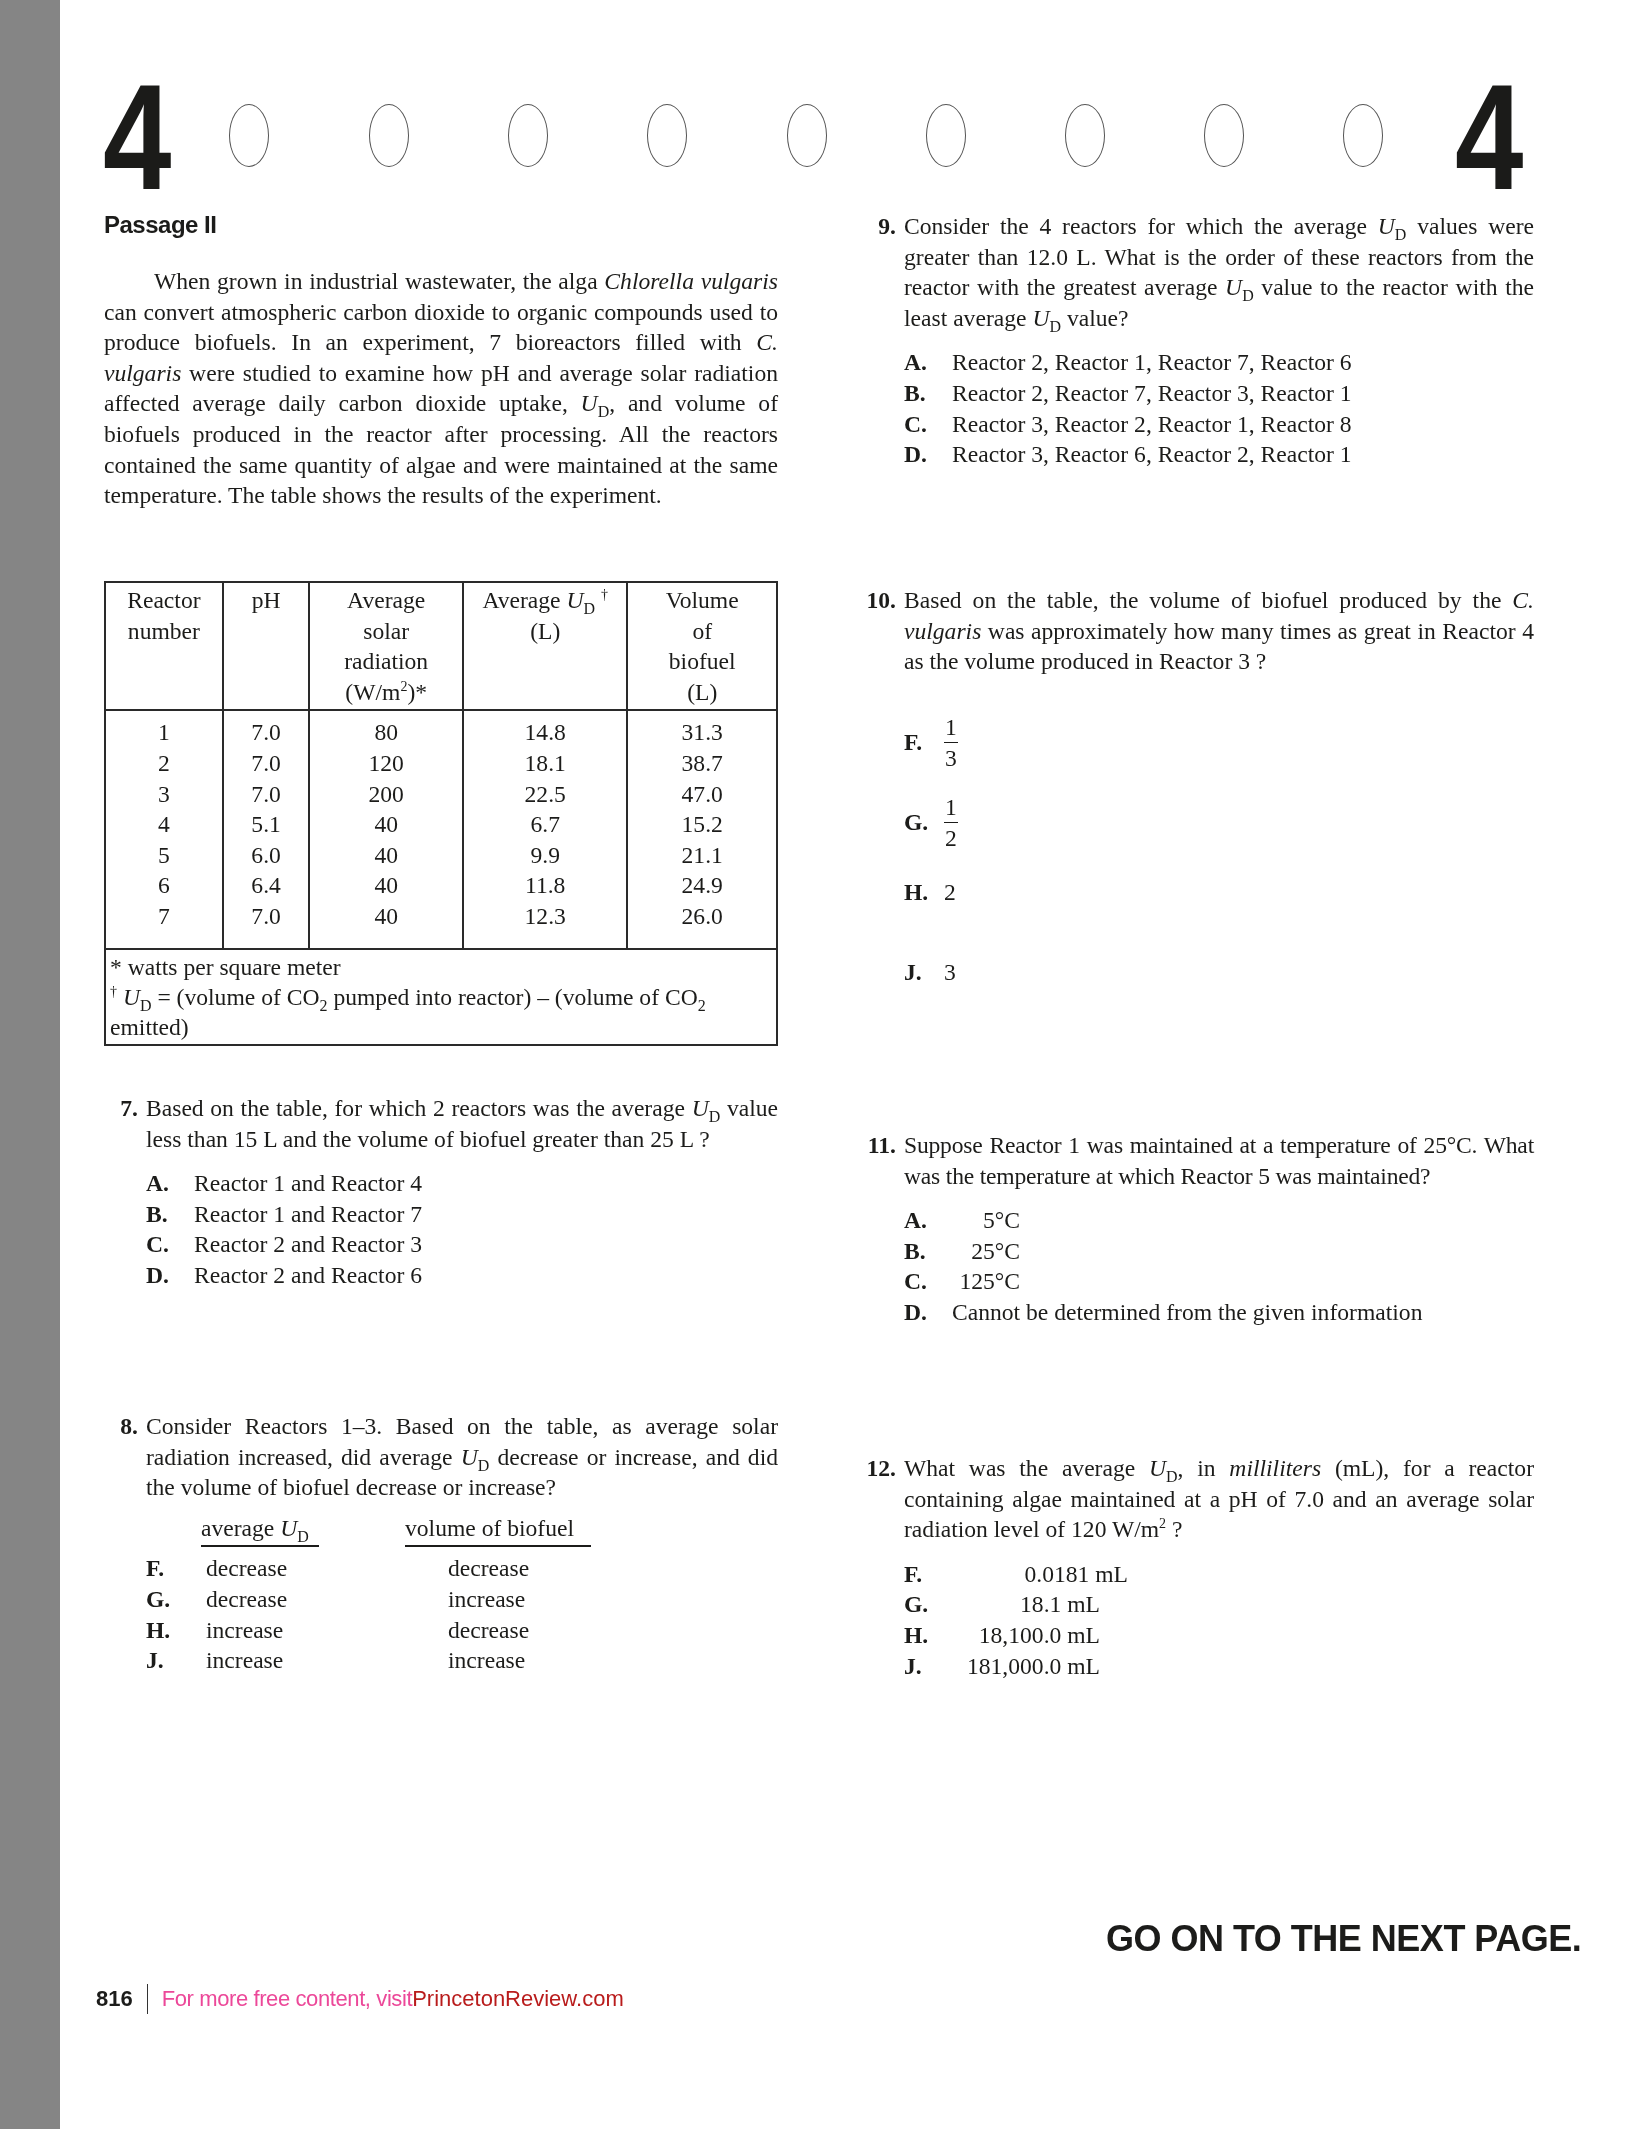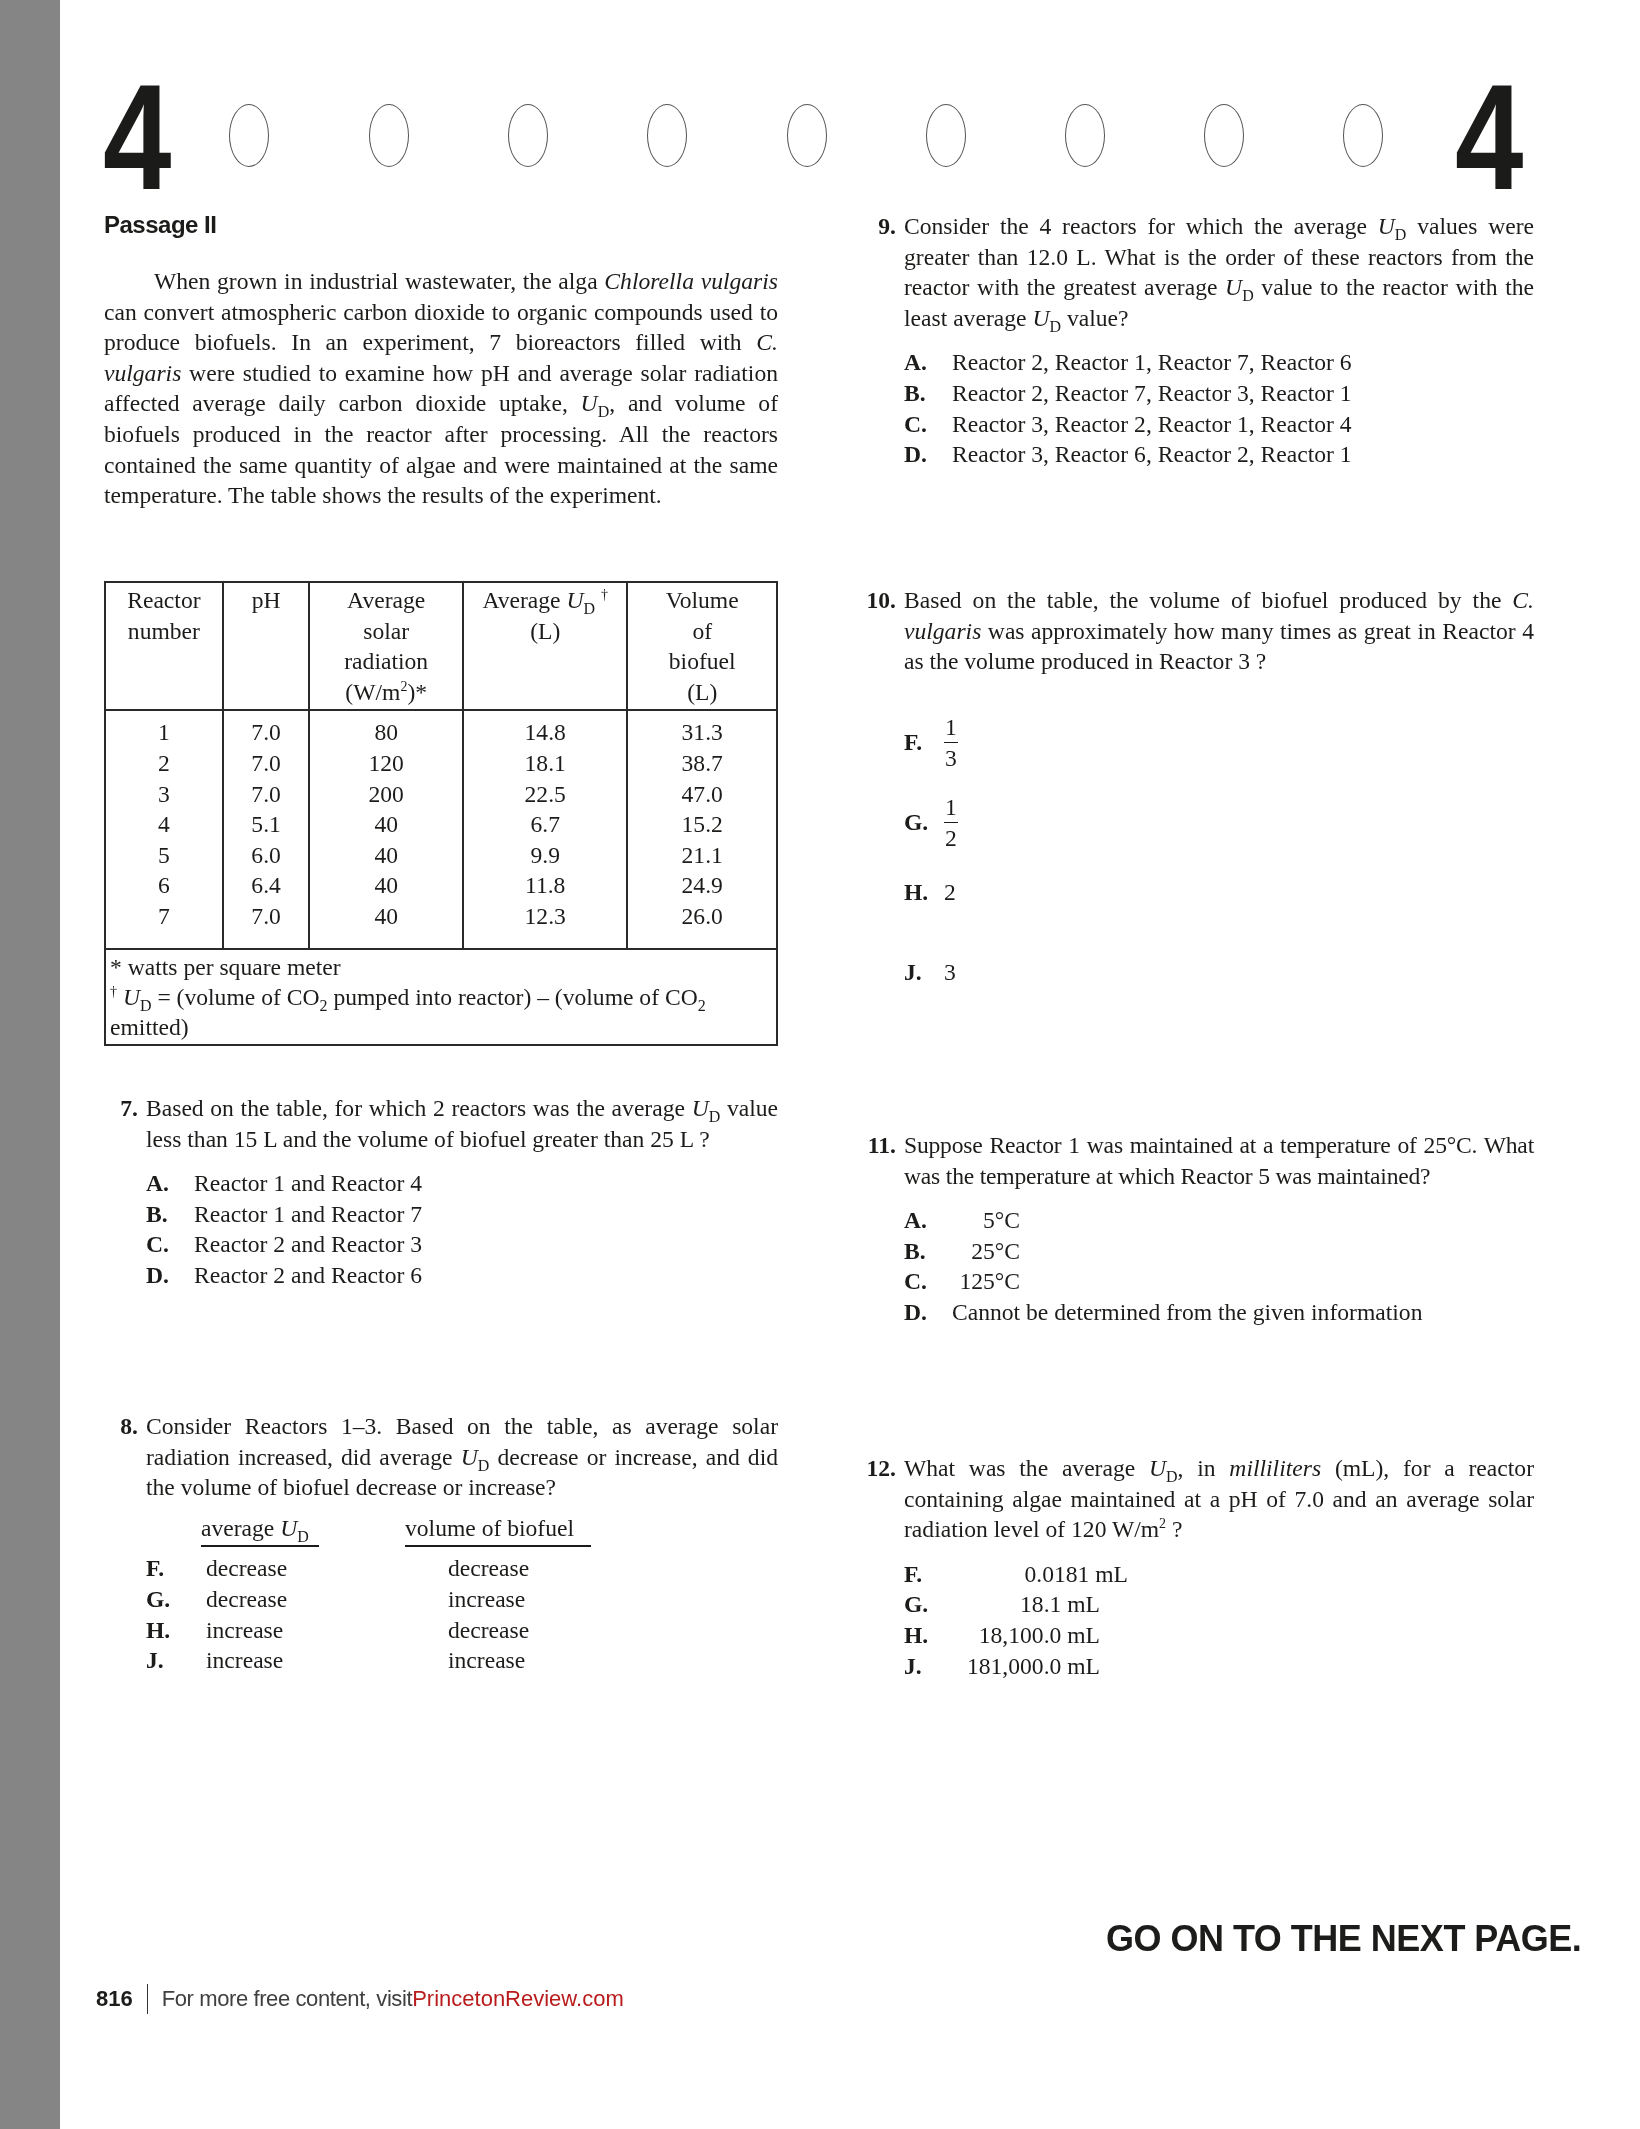--- a/index.html
+++ b/index.html
@@ -49,21 +49,21 @@
   .opt-letter { font-weight: bold; width: 48px; flex: none; }
   .frac { display: inline-flex; flex-direction: column; align-items: center; line-height: 26px; vertical-align: middle; }
   .frac .bar { width: 14px; border-top: 1.5px solid #1c1c1a; margin: 2px 0; }
   .go-on {
     position: absolute; left: 1106px; top: 1918px; font-family: "Liberation Sans", sans-serif; font-weight: bold;
     font-size: 36px; letter-spacing: -0.5px;
   }
   .footer { position: absolute; left: 96px; top: 1984px; display: flex; align-items: center; font-family: "Liberation Sans", sans-serif; font-size: 22px; }
   .page-num { font-weight: bold; }
   .footer-div { width: 1px; height: 30px; background: #333; margin: 0 14px; }
-  .footer-text { color: #404040; letter-spacing: -0.4px; }
+  .footer-text { color: #ec4899; letter-spacing: -0.4px; }
   .footer-link { color: #b91c1c; }
 </style>
 </head>
 <body>
 
 <div class="side-bar"></div>
 
 <div class="big-num left">4</div>
 <div class="oval" style="left:229px"></div>
 <div class="oval" style="left:369px"></div>
@@ -225,21 +225,21 @@
     <div class="opt">
         <span class="opt-letter">A.</span>
         <span>Reactor 2, Reactor 1, Reactor 7, Reactor 6</span>
       </div>
     <div class="opt">
         <span class="opt-letter">B.</span>
         <span>Reactor 2, Reactor 7, Reactor 3, Reactor 1</span>
       </div>
     <div class="opt">
         <span class="opt-letter">C.</span>
-        <span>Reactor 3, Reactor 2, Reactor 1, Reactor 4</span>
+        <span>Reactor 3, Reactor 2, Reactor 1, Reactor 8</span>
       </div>
     <div class="opt">
         <span class="opt-letter">D.</span>
         <span>Reactor 3, Reactor 6, Reactor 2, Reactor 1</span>
       </div>
   </div>
 </div>
 
 <div class="q" style="left:854px; top:585px; width:680px;">
   <div class="q-stem">

